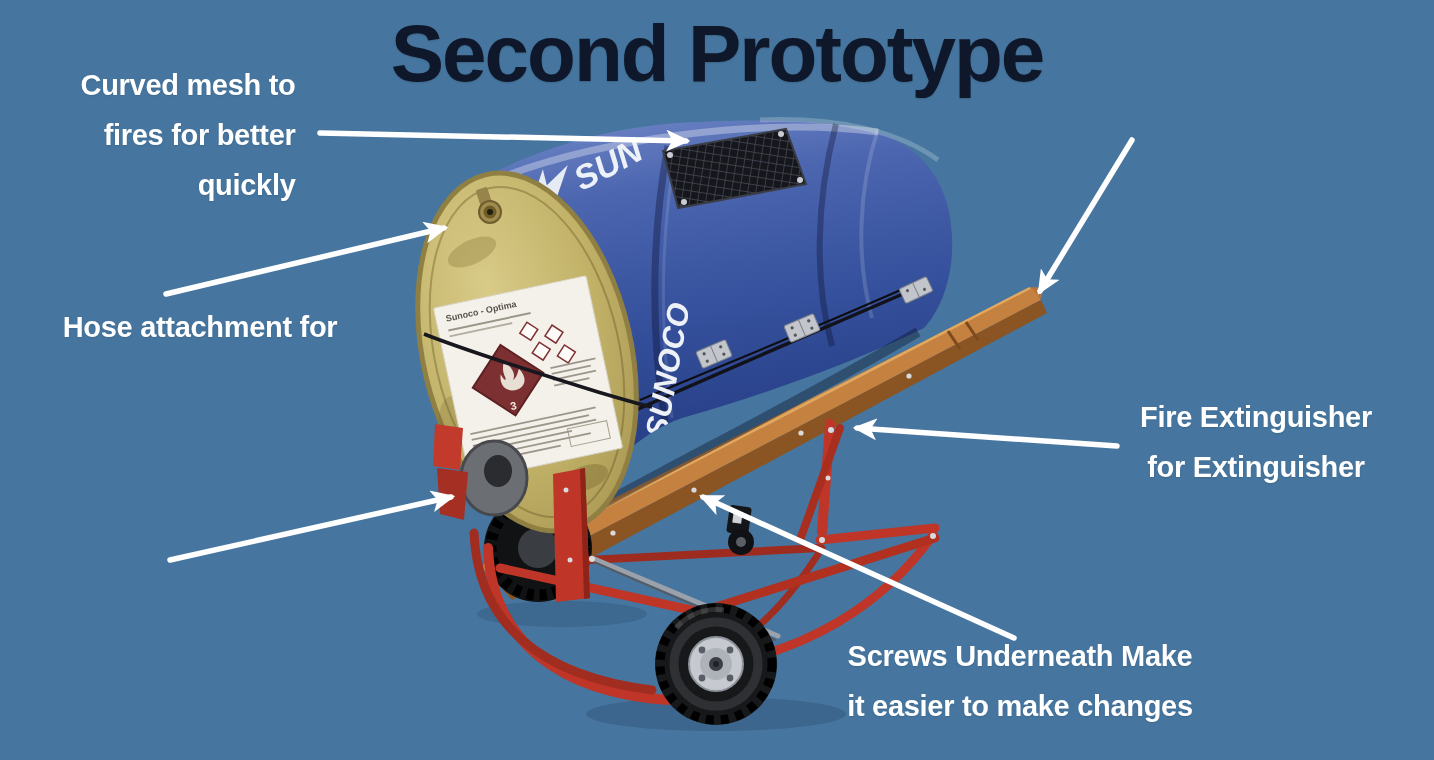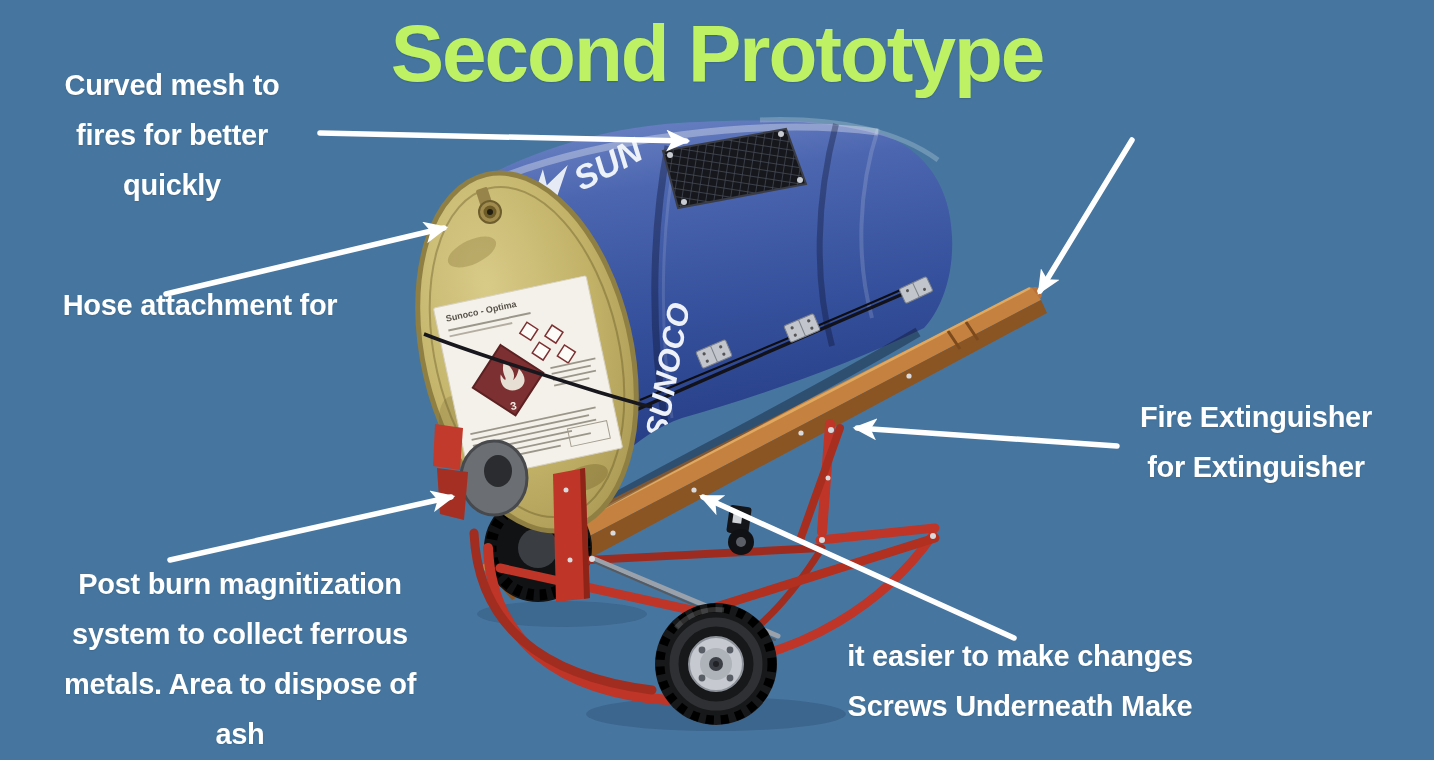--- a/index.html
+++ b/index.html
@@ -7,35 +7,35 @@
     position:relative;
     width:1434px;height:760px;
     background:#46769f;
     overflow:hidden;
     font-family:"Liberation Sans", sans-serif;
   }
   .photo-svg{position:absolute;left:0;top:0;width:1434px;height:760px;}
   .slide-title{
     position:absolute;left:0;top:8px;width:100%;
     text-align:center;
-    color:#bef264;font-size:80px;font-weight:700;letter-spacing:-2px;
+    color:#0f172a;font-size:80px;font-weight:700;letter-spacing:-2px;
     text-shadow:0 1px 2px rgba(0,0,0,0.15);
     white-space:nowrap;
   }
   .annotation{
     position:absolute;
     transform:translateX(-50%);
     color:#ffffff;font-weight:700;font-size:29px;letter-spacing:-0.3px;
     text-align:center;line-height:50px;
     text-shadow:0 1px 2px rgba(0,0,0,0.12);
   }
   .annotation span{display:block;white-space:nowrap;}
-  .ann-curved-mesh      {left:172px;  top:60px;}
+  .ann-curved-mesh      {left:188px;  top:60px;text-align:right;}
   .ann-stronger-handles {left:1254px; top:88px;}
-  .ann-hose-attachment  {left:200px;  top:280px;}
+  .ann-hose-attachment  {left:200px;  top:302px;}
   .ann-fire-extinguisher{left:1256px; top:392px;}
   .ann-post-burn        {left:240px;  top:559px;}
   .ann-screws           {left:1020px; top:631px;}
 </style>
 </head>
 <body>
 
 <div class="slide">
 
   <svg class="photo-svg" viewBox="0 0 1434 760">
@@ -279,25 +279,19 @@
 
   <div class="annotation ann-hose-attachment">
     <span>Hose attachment for</span>
   </div>
 
   <div class="annotation ann-fire-extinguisher">
     <span>Fire Extinguisher</span>
     <span>for Extinguisher</span>
   </div>
 
-  <div class="annotation ann-post-burn">
-    <span>Post burn magnitization</span>
-    <span>system to collect ferrous</span>
-    <span>metals. Area to dispose of</span>
-    <span>ash</span>
-  </div>
 
   <div class="annotation ann-screws">
+    <span>Screws Underneath Make</span>
     <span>it easier to make changes</span>
-    <span>Screws Underneath Make</span>
   </div>
 
 </div>
 
 </body></html>

